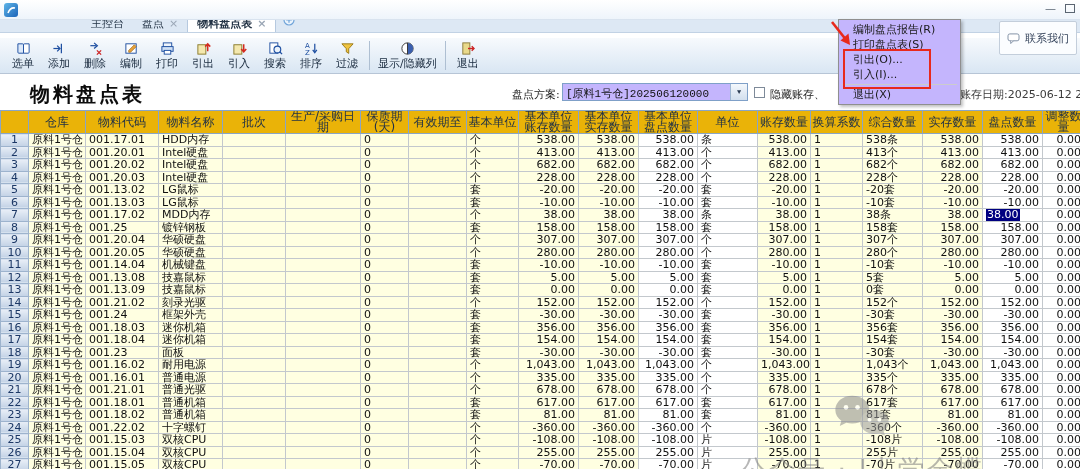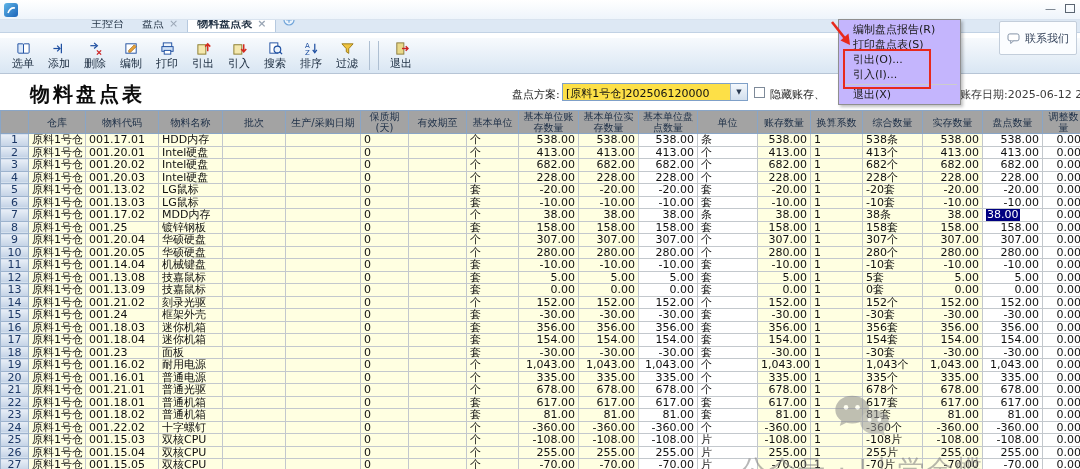--- a/index.html
+++ b/index.html
@@ -38,36 +38,36 @@
     padding:1px 4px;font-size:11px;color:#17283c;min-width:28px;line-height:13px;}
   .tool-btn svg{width:15px;height:15px;margin-bottom:1px;}
   .tool-sep{width:1px;height:29px;background:#aebfd2;margin:0 4px;}
 
   
   .content{position:absolute;top:73px;left:0;right:0;bottom:0;background:#fff;}
   .page-title{position:absolute;left:30px;top:81px;font-size:20px;font-weight:bold;
     color:#0d0d0d;letter-spacing:3px;white-space:nowrap;z-index:2;}
   .scheme-label{position:absolute;left:512px;top:87px;font-size:11px;color:#222;z-index:2;}
   .combo{position:absolute;left:562px;top:83px;width:186px;height:18px;border:1px solid #7fa0c8;
-    background:#fde047;font-size:11px;display:flex;box-sizing:border-box;z-index:2;}
+    background:#c4b5fd;font-size:11px;display:flex;box-sizing:border-box;z-index:2;font-family:Liberation Mono, monospace;}
   .combo-text{flex:1;padding:2px 3px;white-space:nowrap;overflow:hidden;color:#111;}
   .combo-btn{width:16px;background:linear-gradient(#f4f8fc,#d2dfee);border-left:1px solid #9fb6d2;
     display:flex;align-items:center;justify-content:center;font-size:7px;color:#2a3b52;}
   .hide-check{position:absolute;left:754px;top:87px;width:11px;height:11px;border:1px solid #7e8a99;
     background:#fff;box-sizing:border-box;z-index:2;}
   .hide-check-label{position:absolute;left:770px;top:87px;font-size:11px;color:#222;white-space:nowrap;z-index:2;}
   .stock-date{position:absolute;left:960px;top:87px;font-size:11px;color:#3a3a3a;white-space:nowrap;z-index:2;}
   .contact-btn{position:absolute;right:3px;top:21px;height:16px;border:1px solid #c3cedb;
     background:#fbfdff;border-radius:2px;display:flex;align-items:center;gap:5px;
     padding:8px 7px;font-size:11px;color:#33425a;z-index:12;}
 
   
   .grid-wrap{position:absolute;top:110px;left:0;width:1080px;bottom:0;overflow:hidden;z-index:1;}
   table{border-collapse:collapse;table-layout:fixed;font-size:11px;}
-  thead th{background:#a3a3a3;color:#1d2f47;font-weight:normal;font-size:10px;line-height:11px;
+  thead th{background:#eab308;color:#1d2f47;font-weight:normal;font-size:12px;line-height:11px;
     border:1px solid #89a5c6;height:21px;padding:0 1px;text-align:center;overflow:hidden;}
   tbody td{border:1px solid #c3c8cd;height:11.5px;line-height:11px;padding:0 3px;
     white-space:nowrap;overflow:hidden;background:#ffffe1;color:#101010;}
   tbody td.white{background:#ffffff;}
   tbody td.num{text-align:right;}
   tbody td.rownum{background:linear-gradient(#e9eff7,#c3d2e5);border:1px solid #9db3cd;
     color:#1c3866;text-align:center;padding:0;}
   tbody td.sel-host{text-align:left;}
   .selected-text{background:#000080;color:#fff;padding:0 1px;}
 
@@ -204,20 +204,28 @@
       </svg>
       <span>排序</span>
     </div>
     <div class="tool-btn">
       <svg viewBox="0 0 16 16">
         <path d="M2 3h12l-4.7 5.2v5L6.7 11.5V8.2L2 3z" fill="#f0c440" stroke="#9a7a1a"></path>
       </svg>
       <span>过滤</span>
     </div>
     <div class="tool-sep"></div>
+    <div class="tool-btn">
+      <svg viewBox="0 0 16 16">
+        <circle cx="8" cy="8" r="6" fill="#fff" stroke="#333"></circle>
+        <path d="M8 2a6 6 0 0 1 0 12z" fill="#3a5fae"></path>
+        <path d="M8 2v12" stroke="#333"></path>
+      </svg>
+      <span>显示/隐藏列</span>
+    </div>
     <div class="tool-sep"></div>
     <div class="tool-btn">
       <svg viewBox="0 0 16 16">
         <rect x="3" y="2" width="7.5" height="12" fill="#e9d98a" stroke="#8a7a3a"></rect>
         <path d="M8.5 8h6" stroke="#c22" stroke-width="1.5" fill="none"></path>
         <path d="M12.5 5.5L15 8l-2.5 2.5" stroke="#c22" stroke-width="1.5" fill="none"></path>
       </svg>
       <span>退出</span>
     </div>
   </div>

